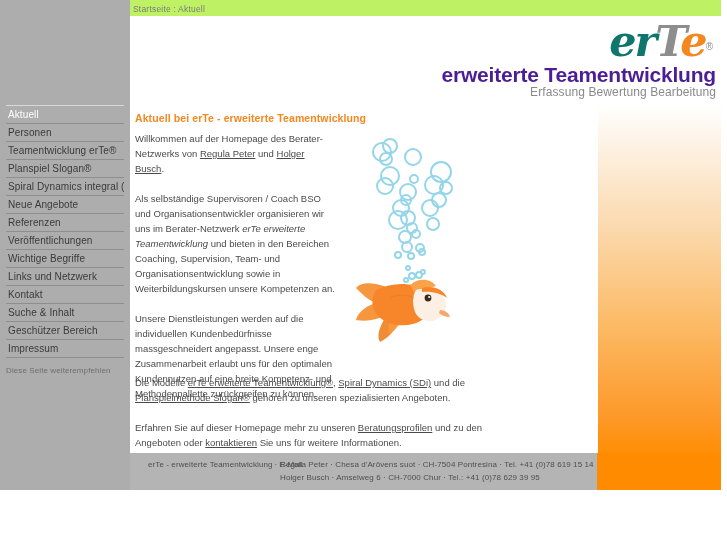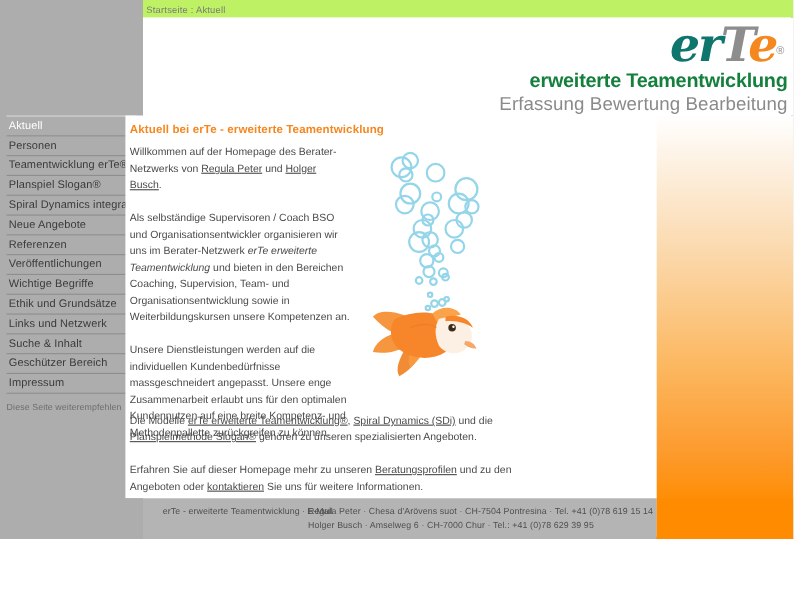--- a/index.html
+++ b/index.html
@@ -137,51 +137,51 @@
     font-weight: normal;
     font-size: 10px;
     color: #8d8d8d;
     vertical-align: super;
     letter-spacing: 0;
   }
   .logo-line1 {
     position: absolute;
     right: 5px;
     top: 47px;
-    font-size: 18px;
+    font-size: 21px;
     font-weight: bold;
-    color: #15803d;
+    color: #4c1d95;
     white-space: nowrap;
     letter-spacing: -0.2px;
     margin-left: 11px;
   }
   .logo-line2 {
     position: absolute;
     right: 5px;
     top: 69px;
-    font-size: 17px;
+    font-size: 12px;
     color: #8a8a8a;
     white-space: nowrap;
     letter-spacing: 0.1px;
   }
 
   
   .orange-strip {
     position: absolute;
     left: 597px;
     top: 105px;
     width: 124px;
     height: 385px;
     background: linear-gradient(to bottom, #ffffff 0%, #fdf0e0 12%, #fbd9ad 32%, #fcb963 58%, #fd9a2c 80%, #ff8c00 92%, #ff8c00 100%);
   }
 
   
   .content {
     position: absolute;
-    left: 114px;
+    left: 131px;
     top: 105px;
     width: 467px;
     height: 348px;
     background: #ffffff;
     overflow: hidden;
   }
   .page-title {
     position: absolute;
     left: 4px;
     top: 7px;
@@ -289,22 +289,22 @@
       <div class="nav-list">
         <a class="nav-item active">Aktuell</a>
         <a class="nav-item">Personen</a>
         <a class="nav-item">Teamentwicklung erTe®</a>
         <a class="nav-item">Planspiel Slogan®</a>
         <a class="nav-item">Spiral Dynamics integral (SDi)</a>
         <a class="nav-item">Neue Angebote</a>
         <a class="nav-item">Referenzen</a>
         <a class="nav-item">Veröffentlichungen</a>
         <a class="nav-item">Wichtige Begriffe</a>
-        <a class="nav-item">Ethik und Grundsätze</a>
         <a class="nav-item">Links und Netzwerk</a>
+        <a class="nav-item">Kontakt</a>
         <a class="nav-item">Suche &amp; Inhalt</a>
         <a class="nav-item">Geschützer Bereich</a>
         <a class="nav-item">Impressum</a>
       </div>
       <div class="recommend-wrap">
         <a class="recommend-link">Diese Seite weiterempfehlen</a>
       </div>
     </div>
 
     <div class="breadcrumb-bar">

